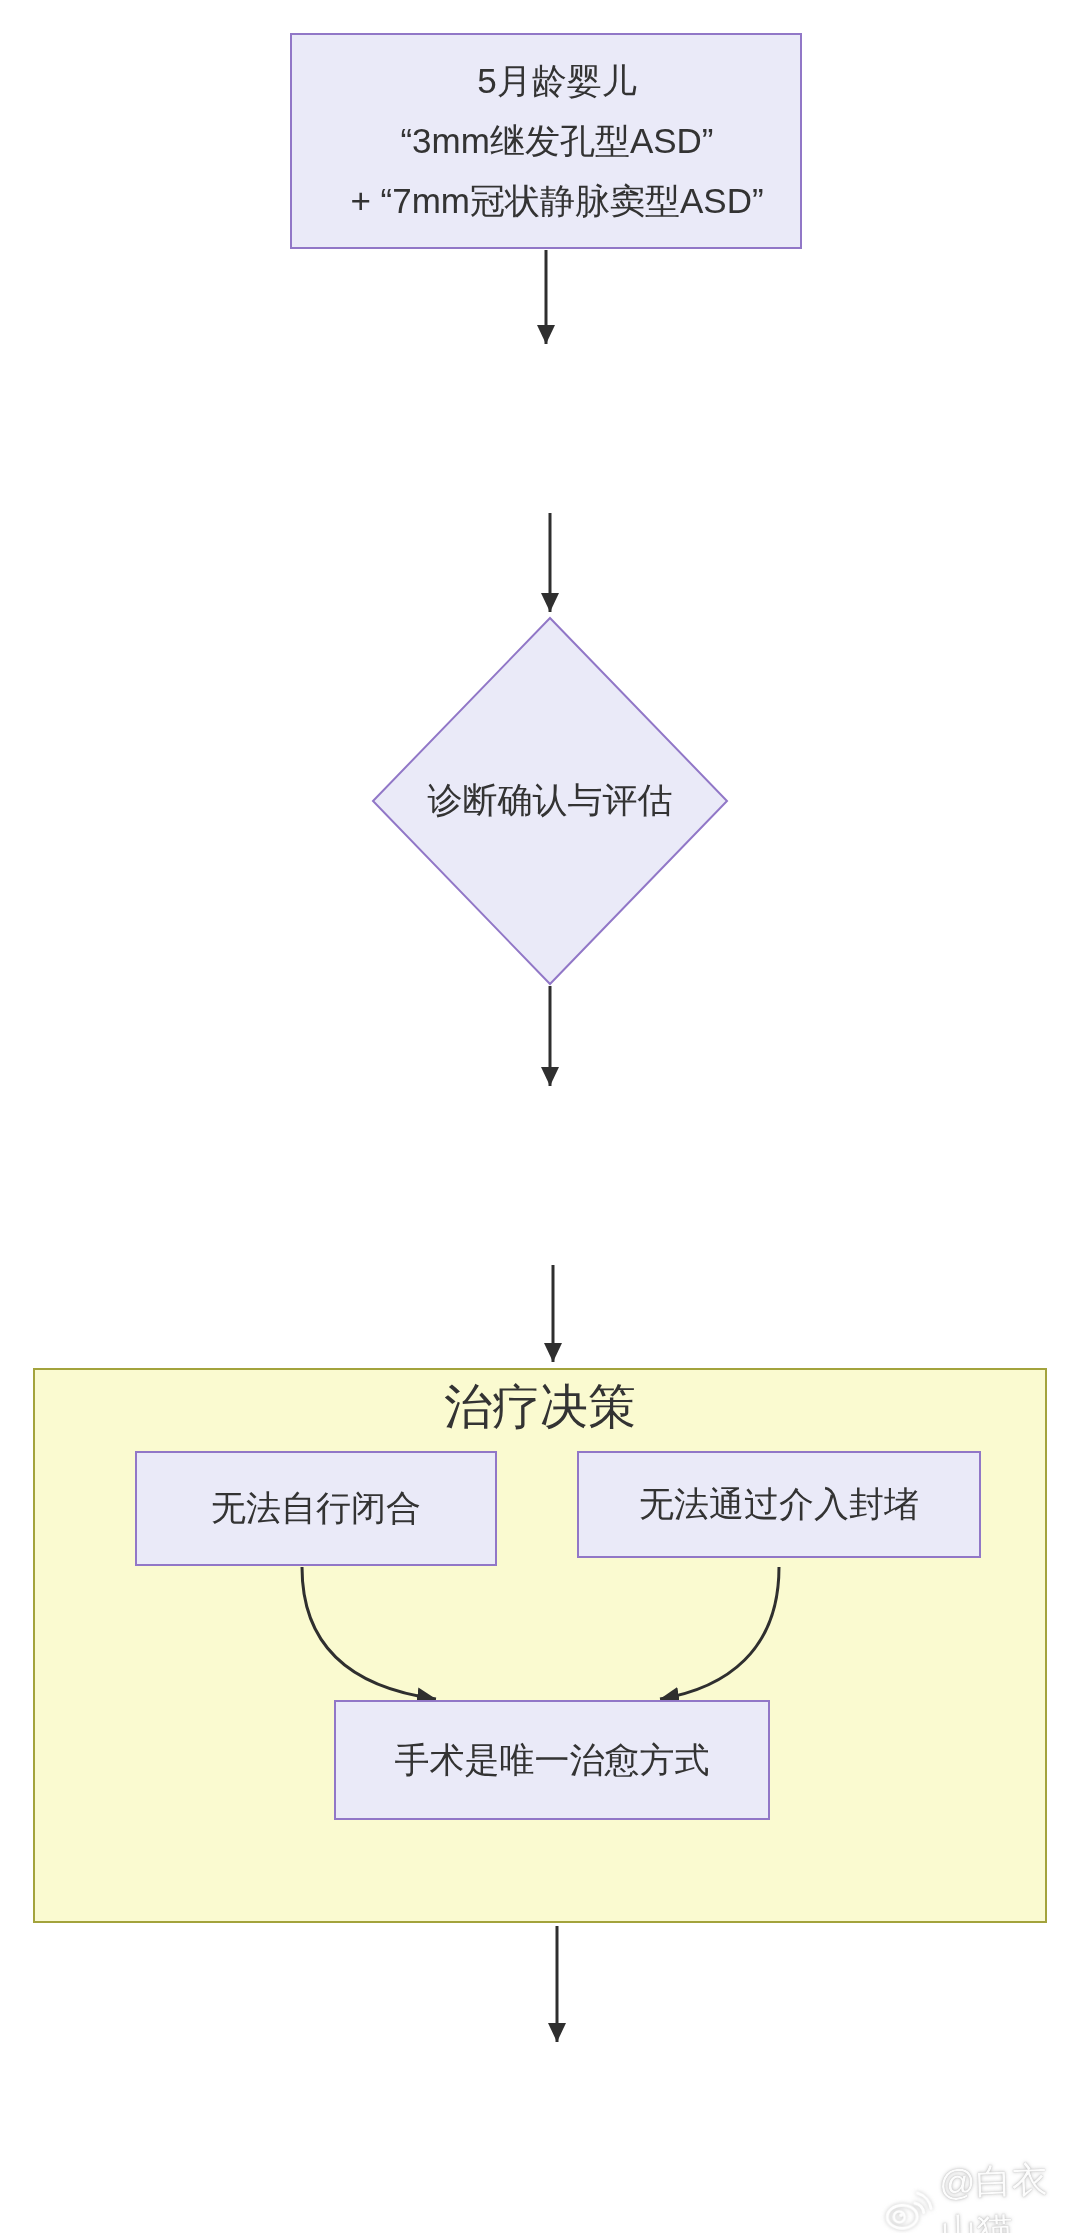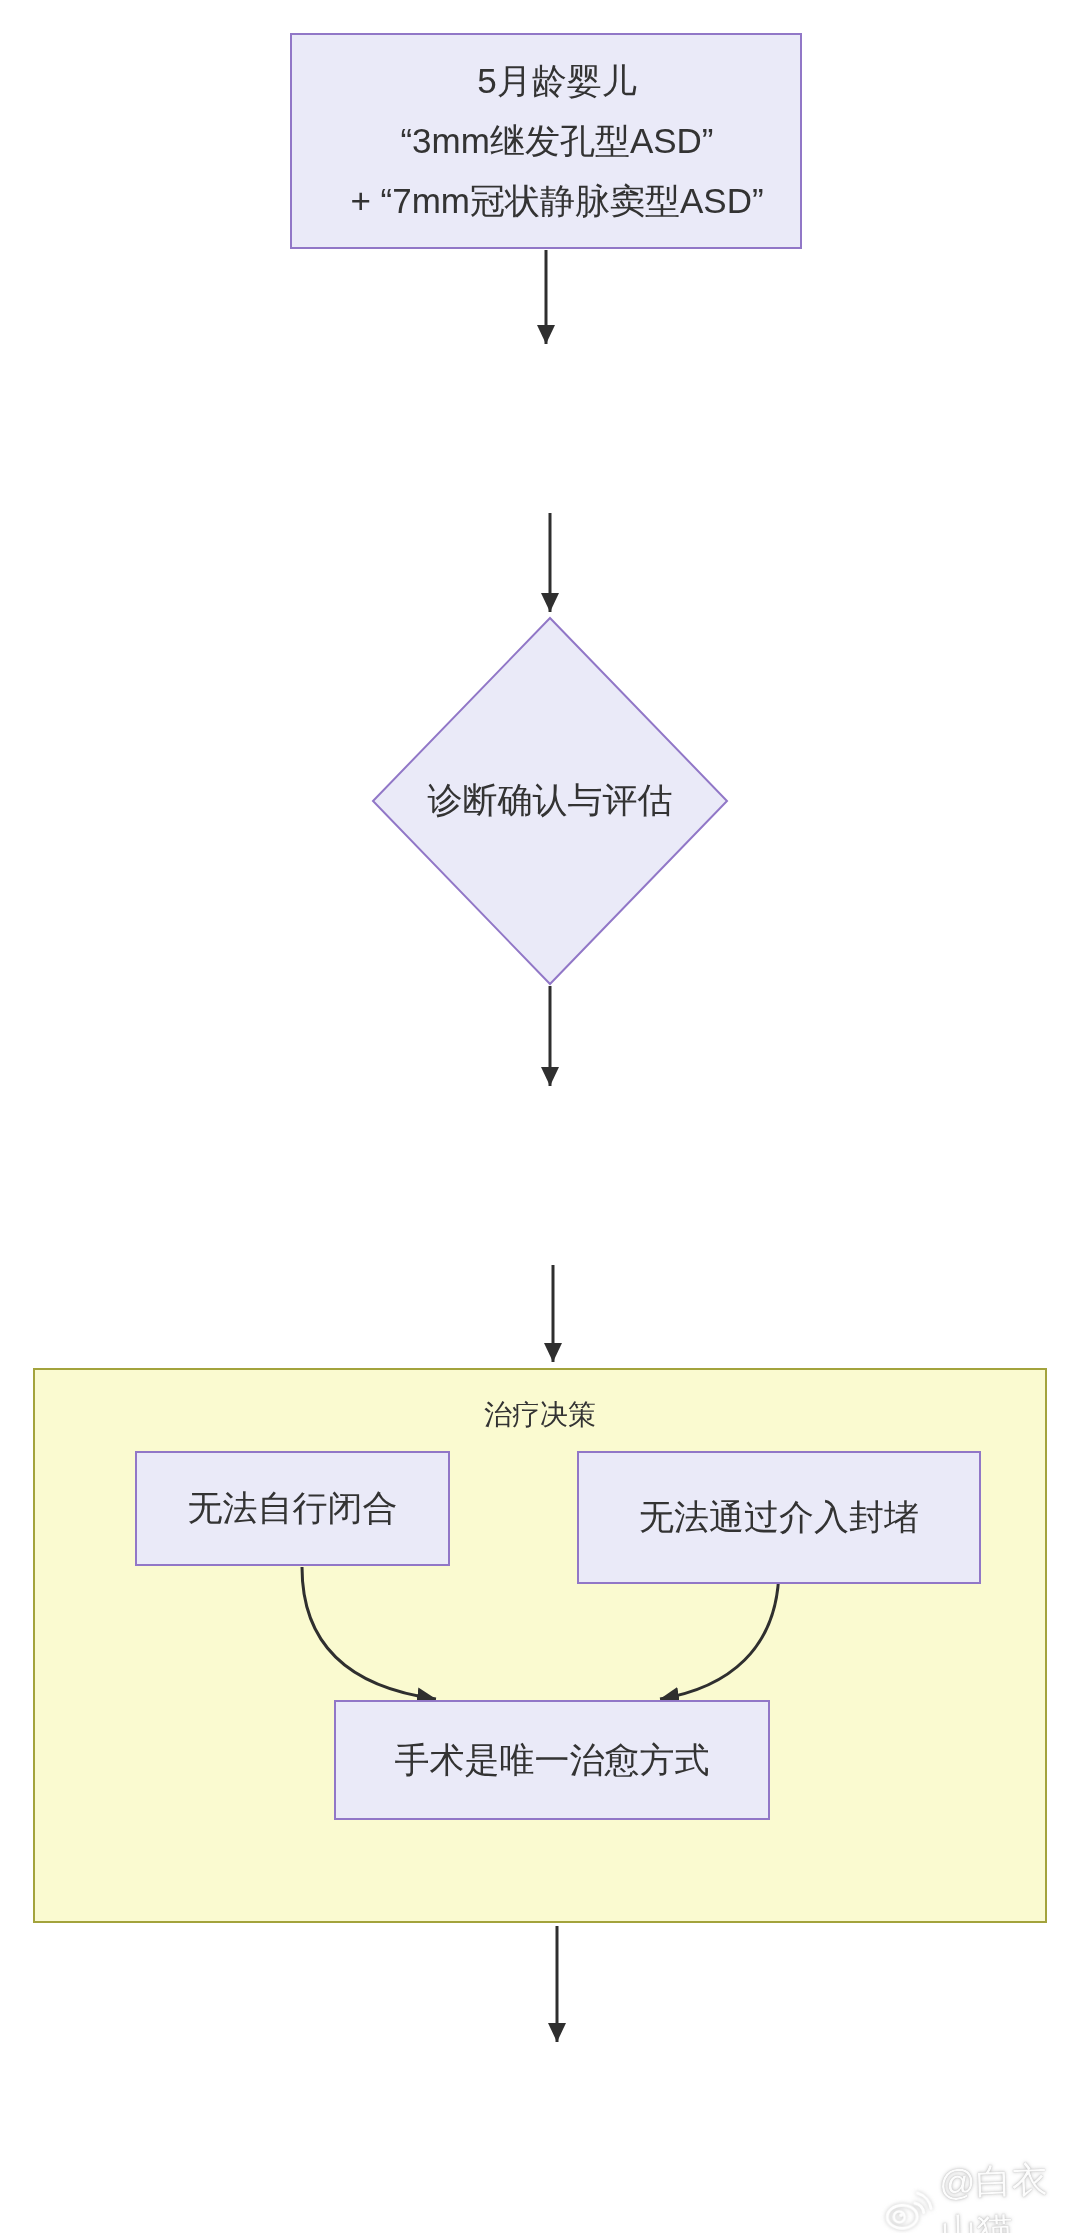--- a/index.html
+++ b/index.html
@@ -42,46 +42,46 @@
   }
   .subgraph {
     position: absolute;
     left: 33px; top: 1368px;
     width: 1014px; height: 555px;
     background: #FAFAD0;
     border: 2px solid #A3A33C;
     box-sizing: border-box;
   }
   .subgraph-title {
-    margin-top: 25px;
+    margin-top: 3px;
     text-align: center;
     color: #333333;
-    font-size: 28px;
+    font-size: 48px;
     line-height: 1.4;
   }
   .watermark {
     position: absolute;
     left: 882px; top: 2158px;
     display: flex;
     align-items: center;
     gap: 6px;
     color: rgba(255,255,255,0.96);
     font-size: 36px;
     text-shadow: 0 0 4px rgba(165,165,165,0.75), 0 0 1px rgba(150,150,150,0.8);
     transform: rotate(-2deg);
   }
   .watermark svg { filter: drop-shadow(0 0 2px rgba(165,165,165,0.7)); }
 
   
   .n-patient        { left: 290px;  top: 33px;   width: 512px; height: 216px; padding-left: 22px; }
   .n-urgency        { left: 368px;  top: 350px;  width: 368px; height: 162px; }
   .lbl-decision     { left: 400px;  top: 770px;  width: 300px; height: 62px;  }
   .n-diagnosis      { left: 287px;  top: 1092px; width: 526px; height: 172px; }
-  .n-selfclose      { left: 135px;  top: 1451px; width: 315px; height: 115px; }
-  .n-intervention   { left: 577px;  top: 1451px; width: 404px; height: 133px; }
+  .n-selfclose      { left: 135px;  top: 1451px; width: 362px; height: 115px; }
+  .n-intervention   { left: 577px;  top: 1451px; width: 404px; height: 107px; }
   .n-surgery        { left: 334px;  top: 1700px; width: 436px; height: 120px; }
   .n-recommend      { left: 390px;  top: 2048px; width: 337px; height: 168px; }
 </style>
 </head>
 <body>
 
 <div class="canvas">
 
   <div class="subgraph">
     <div class="subgraph-title">治疗决策</div>

